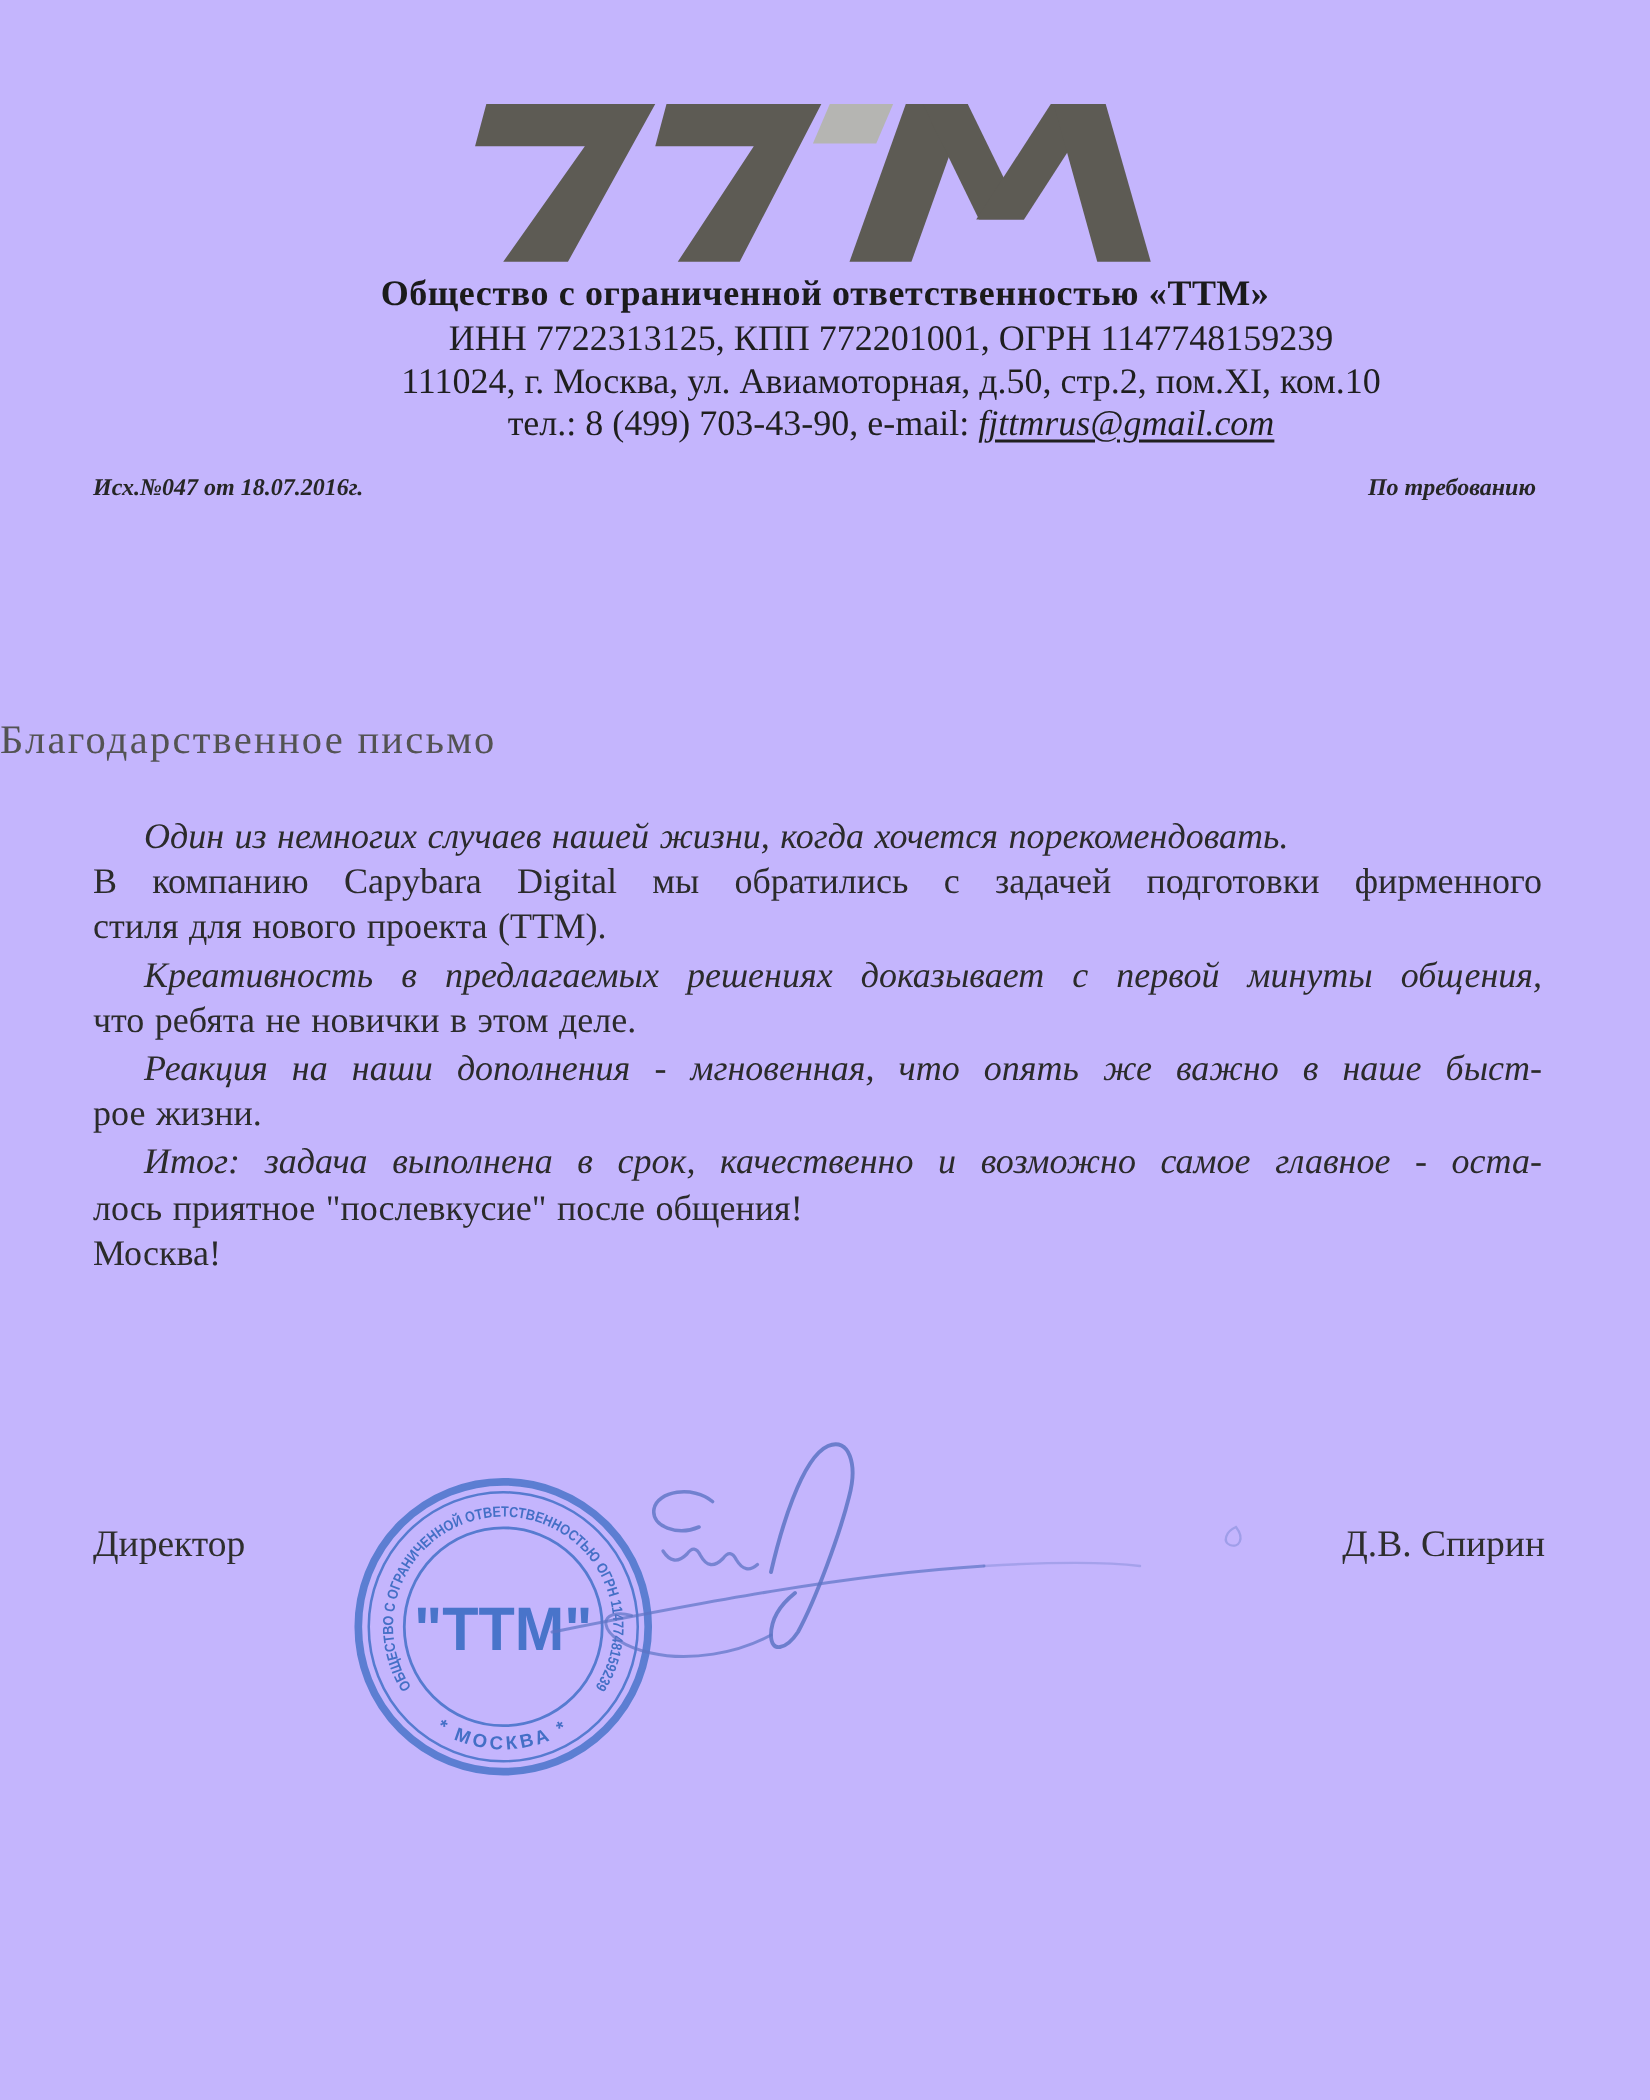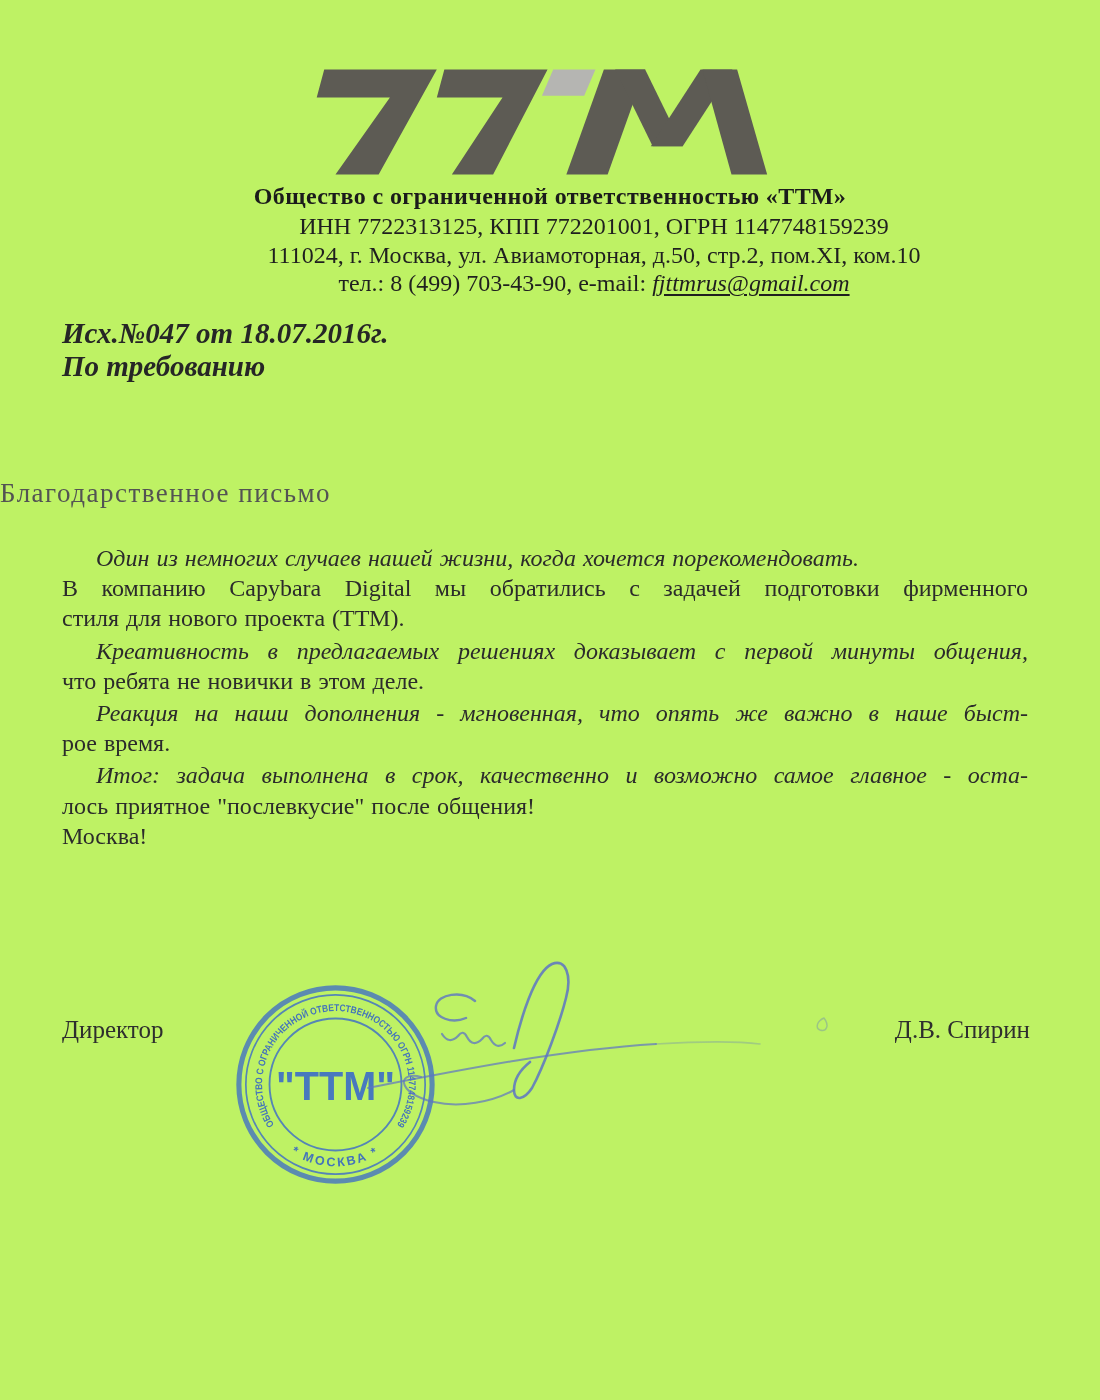--- a/index.html
+++ b/index.html
@@ -1,29 +1,29 @@
 <!DOCTYPE html>
 <html><head>
 <meta charset="utf-8">
 <style>
   html,body{margin:0;padding:0;background:#ffffff;}
-  .page{position:relative;width:1100px;height:1400px;background:#bef264;
+  .page{position:relative;width:1100px;height:1400px;background:#c4b5fd;
         font-family:"Liberation Serif",serif;overflow:hidden;}
 
   .logo{position:absolute;left:300px;top:60px;width:482px;height:122px;}
 
   .company{position:absolute;top:183px;left:0;width:100%;text-align:center;
            font-weight:bold;font-size:24px;color:#1b1b1b;letter-spacing:.4px;}
   .hblock{position:absolute;top:212px;left:0;width:100%;text-align:center;
           font-size:24px;line-height:28.5px;color:#1f1f1f;padding-left:44px;}
   .email{text-decoration:underline;text-underline-offset:3px;font-style:italic;}
 
   .refrow{position:absolute;top:317px;left:62px;right:76px;display:flex;
-          justify-content:space-between;font-size:29px;font-weight:bold;
-          font-style:italic;color:#262626;flex-direction:column;}
+          justify-content:space-between;font-size:16px;font-weight:bold;
+          font-style:italic;color:#262626;}
 
   .title{position:absolute;top:478px;left:0;width:100%;text-align:left;
          font-size:27px;color:#535353;letter-spacing:1.5px;}
 
   .body{position:absolute;top:543px;left:62px;width:966px;font-size:24px;
         line-height:30.2px;color:#2b2b2b;word-spacing:1px;}
   .bl{min-height:30.2px;}
   .indent{text-indent:34px;font-style:italic;}
   .fill{text-align:justify;text-align-last:justify;}
   .pstart{margin-top:2px;}
@@ -66,21 +66,21 @@
 
   <div class="title">Благодарственное письмо</div>
 
   <div class="body">
     <div class="bl indent">Один из немногих случаев нашей жизни, когда хочется порекомендовать.</div>
     <div class="bl fill">В компанию Capybara Digital мы обратились с задачей подготовки фирменного</div>
     <div class="bl">стиля для нового проекта (ТТМ).</div>
     <div class="bl indent fill pstart">Креативность в предлагаемых решениях доказывает с первой минуты общения,</div>
     <div class="bl">что ребята не новички в этом деле.</div>
     <div class="bl indent fill pstart">Реакция на наши дополнения - мгновенная, что опять же важно в наше быст-</div>
-    <div class="bl">рое время.</div>
+    <div class="bl">рое жизни.</div>
     <div class="bl indent fill pstart">Итог: задача выполнена в срок, качественно и возможно самое главное - оста-</div>
     <div class="bl">лось приятное "послевкусие" после общения!</div>
     <div class="bl">Москва!</div>
   </div>
 
   <div class="sigrow">
     <div>Директор</div>
     <div>Д.В. Спирин</div>
   </div>
 

